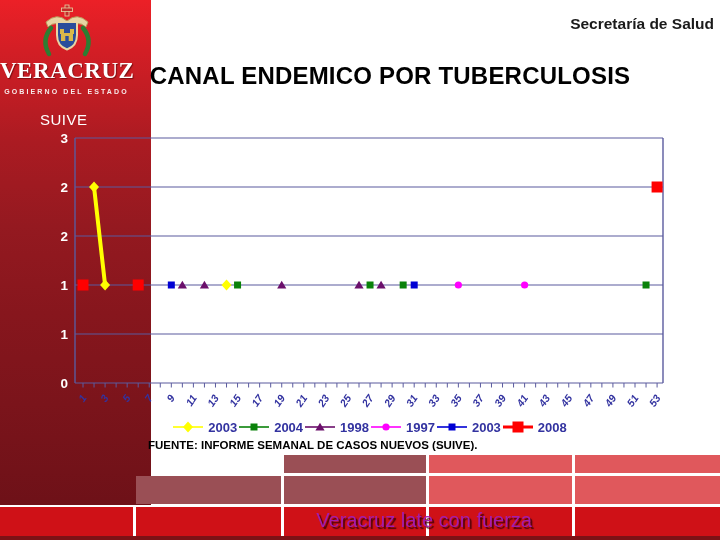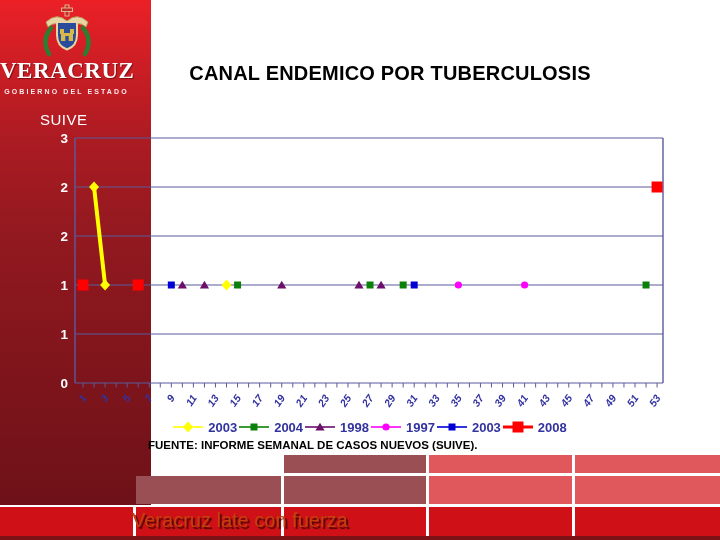--- a/index.html
+++ b/index.html
@@ -24,21 +24,21 @@
   }
   .casos{
     position:absolute;left:40px;top:111px;font-size:15px;color:#ffffff;letter-spacing:.5px;
   }
   
   .agency{
     position:absolute;right:6px;top:15px;font-size:15.5px;font-weight:bold;color:#1a1a1a;
   }
   .title{
     position:absolute;left:145px;top:60px;width:490px;text-align:center;
-    font-size:20px;font-weight:900;color:#000;line-height:1.3;letter-spacing:.2px;
+    font-size:24px;font-weight:900;color:#000;line-height:1.3;letter-spacing:.2px;
   }
   
   .chart-svg{position:absolute;left:0;top:0;width:720px;height:540px;pointer-events:none;}
   
   .legend{
     position:absolute;left:75px;top:417px;width:588px;height:20px;
     display:flex;justify-content:center;align-items:center;
   }
   .legend-item{display:flex;align-items:center;gap:3px;}
   .legend-label{font-size:13px;font-weight:bold;color:#3333a0;}
@@ -47,22 +47,22 @@
     position:absolute;left:148px;top:439px;font-size:11.5px;font-weight:bold;color:#000;
     letter-spacing:0;
   }
   
   .blk{position:absolute;}
   .mauve{background:#9a4f55;}
   .lred{background:#e0585c;}
   .bred{background:#cf1117;}
   .dstrip{background:#7c1216;}
   .tagline{
-    position:absolute;left:132px;top:509px;width:400px;text-align:left;
-    font-size:20px;color:#c2410c;text-shadow:2px 2px 1px rgba(60,0,5,.85);
+    position:absolute;left:132px;top:509px;width:400px;text-align:right;
+    font-size:20px;color:#a21caf;text-shadow:2px 2px 1px rgba(60,0,5,.85);
   }
 </style>
 </head>
 <body>
 
 <div class="slide">
 
   <div class="sidebar">
     <div class="crest">
       <svg width="62" height="56" viewBox="0 0 62 56">
@@ -77,20 +77,21 @@
         <rect x="24" y="25" width="4" height="5" fill="#d9b84a"></rect>
         <rect x="34" y="25" width="4" height="5" fill="#d9b84a"></rect>
         <rect x="29.3" y="32" width="3.4" height="5" fill="#2a4d9b"></rect>
       </svg>
     </div>
     <div class="logo-title">VERACRUZ</div>
     <div class="logo-sub">GOBIERNO DEL ESTADO</div>
     <div class="casos">SUIVE</div>
   </div>
 
+  <div class="agency">Secretaría de Salud</div>
 
   <div class="title">
     <div>CANAL ENDEMICO POR TUBERCULOSIS</div>
   </div>
 
   <svg class="chart-svg" id="chart" viewBox="0 0 720 540">
       <line x1="75" y1="138" x2="663" y2="138" stroke="#5b5b9e" stroke-width="1.2"></line>
       <text x="68" y="142.5" text-anchor="end" font-size="13.5" font-weight="bold" fill="#ffffff" font-family="&quot;Liberation Sans&quot;,sans-serif">3</text>
       <line x1="75" y1="187" x2="663" y2="187" stroke="#5b5b9e" stroke-width="1.2"></line>
       <text x="68" y="191.5" text-anchor="end" font-size="13.5" font-weight="bold" fill="#ffffff" font-family="&quot;Liberation Sans&quot;,sans-serif">2</text>

